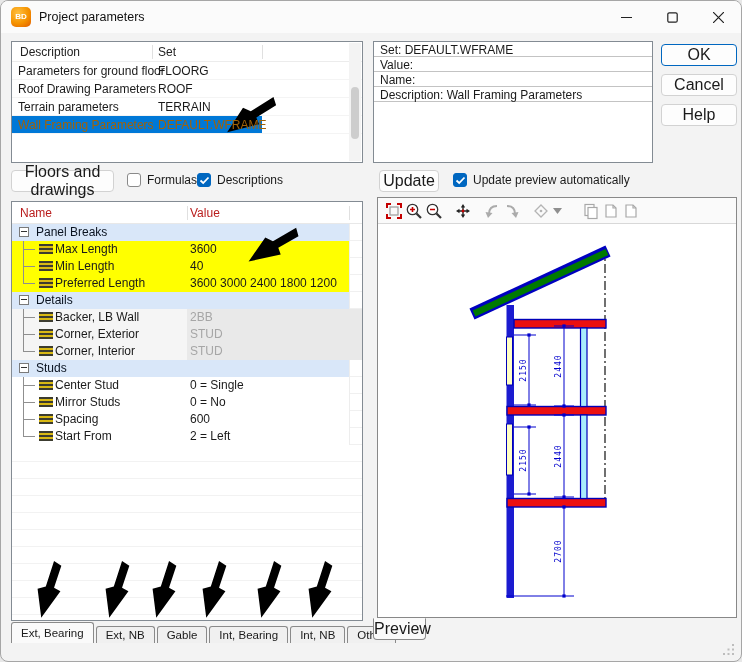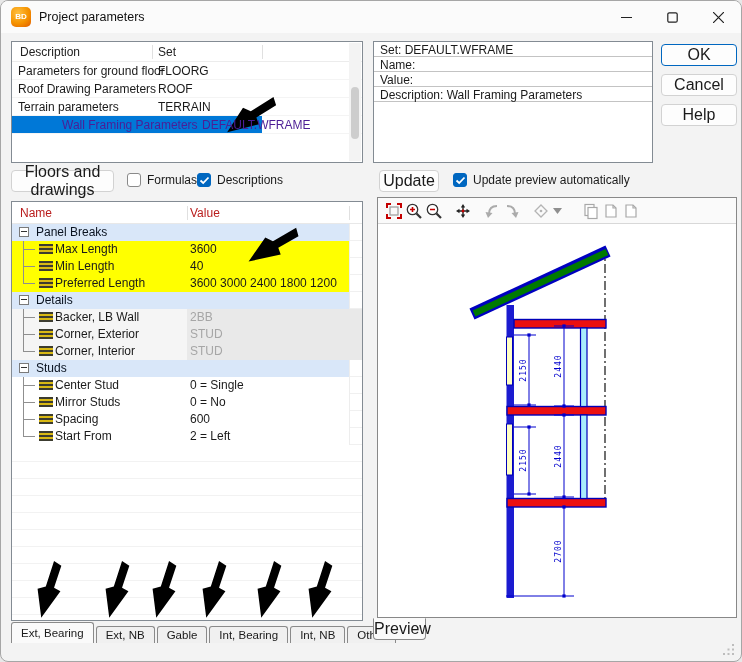--- a/index.html
+++ b/index.html
@@ -24,21 +24,21 @@
   
   #settable { position:absolute; left:10px; top:40px; width:352px; height:122px; }
   #settable .hdr { position:relative; height:20px; border-bottom:1px solid #ececec; }
   #settable .hdr span { position:absolute; top:3px; color:#222; }
   .vsep { position:absolute; top:3px; width:1px; height:14px; background:#e0e0e0; }
   .srow { position:relative; height:18px; border-bottom:1px solid #f4f4f4; }
   .srow span { position:absolute; top:2px; white-space:nowrap; }
   .srow .sdesc { left:6px; } .srow .sset { left:146px; }
   .srow.selected::before { content:""; position:absolute; left:0; top:0; width:250px; height:100%;
                            background:var(--selection,#0078d7); }
-  .srow.selected span { color:#4c1d95; z-index:1;margin-left:44px; }
+  .srow.selected span { color:#a16207; z-index:1; }
   #set-scroll { position:absolute; right:1px; top:1px; width:12px; height:118px; background:#f3f3f3; }
   #set-thumb { position:absolute; left:2px; top:44px; width:8px; height:52px; background:#cdcdcd; border-radius:4px; }
 
   
   #detpanel { position:absolute; left:372px; top:40px; width:280px; height:122px; }
   .dline { position:relative; height:15px; border-bottom:1px solid #c3c3c3; }
   .dline span { position:absolute; left:6px; top:1px; white-space:nowrap; }
 
   
   .btn { position:absolute; background:#fdfdfd; border:1px solid #d2d2d2; border-radius:4px;
@@ -165,24 +165,24 @@
     <div id="set-scroll">
         <div id="set-thumb"></div>
       </div>
   </div>
 
   <div id="detpanel" class="sunken">
     <div class="dline">
         <span>Set: DEFAULT.WFRAME</span>
       </div>
     <div class="dline">
+        <span>Value:</span>
+      </div>
+    <div class="dline">
         <span>Name:</span>
-      </div>
-    <div class="dline">
-        <span>Value:</span>
       </div>
     <div class="dline">
         <span>Description: Wall Framing Parameters</span>
       </div>
   </div>
 
   <div class="btn" id="btn-ok">OK</div>
   <div class="btn" id="btn-cancel">Cancel</div>
   <div class="btn" id="btn-help">Help</div>
 

